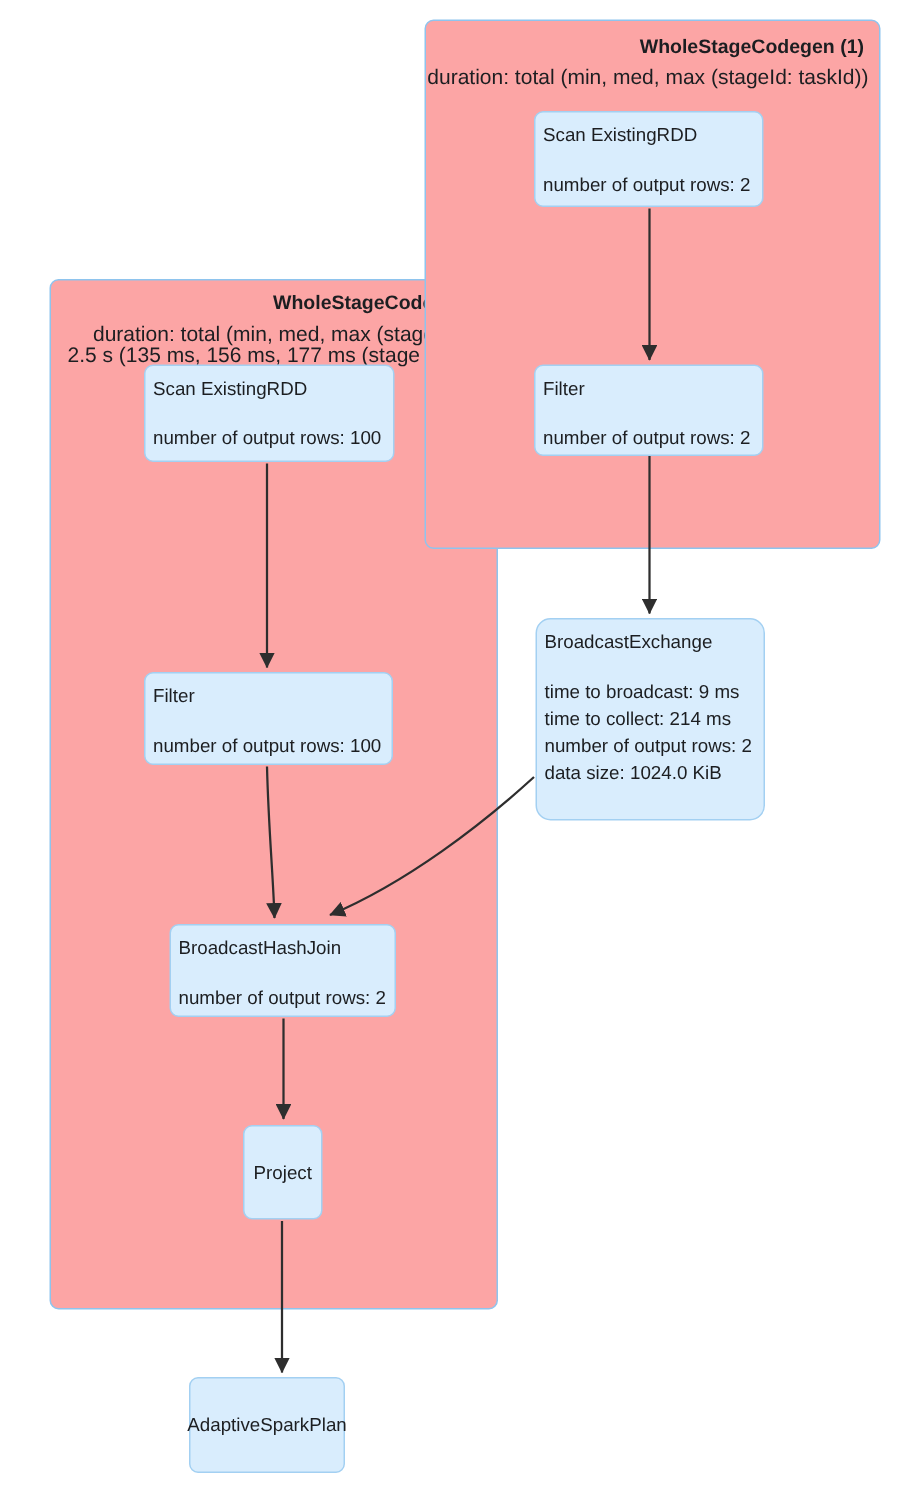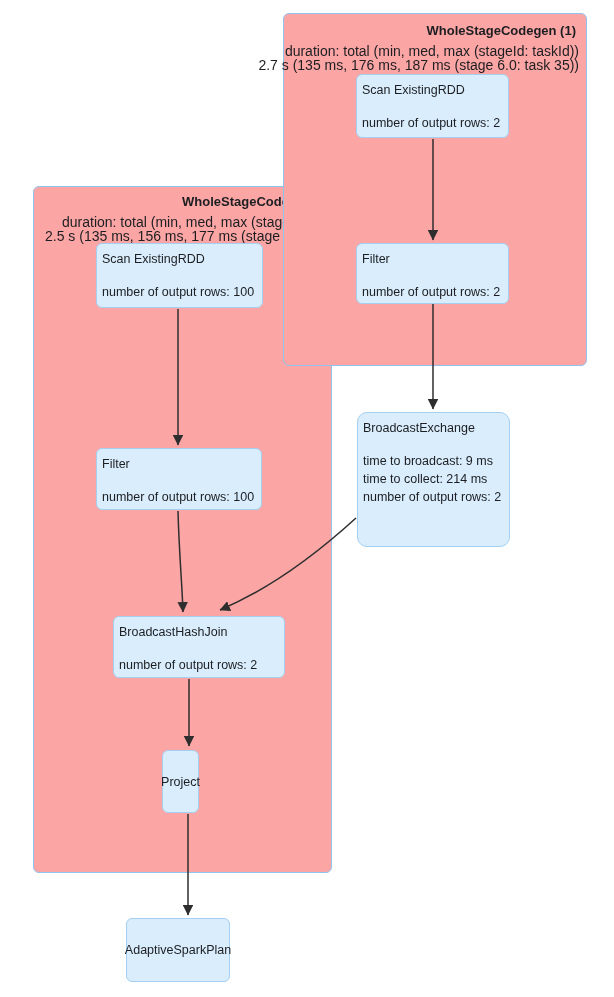--- a/index.html
+++ b/index.html
@@ -31,43 +31,42 @@
   }
   .node-title{font-weight:normal;margin-bottom:15px;line-height:18px;}
   .node-metrics div{line-height:18px;}
   .node.center{display:flex;align-items:center;justify-content:center;padding:0;}
   .node.center .node-title{margin:0;}
   #n-scan1  {left:356px;top:74px; width:153px;height:64px;}
   #n-filter1{left:356px;top:243px;width:153px;height:61px;}
   #n-scan2  {left:96px; top:243px;width:167px;height:65px;}
   #n-filter2{left:96px; top:448px;width:166px;height:62px;}
   #n-bx     {left:357px;top:412px;width:153px;height:135px;border-radius:10px;}
-  #n-bhj    {left:113px;top:616px;width:172px;height:62px;}
-  #n-project{left:162px;top:750px;width:37px; height:63px;}
+  #n-bhj    {left:113px;top:616px;width:151px;height:62px;}
+  #n-project{left:162px;top:750px;width:53px; height:63px;}
   #n-asp    {left:126px;top:918px;width:104px;height:64px;}
   .edges{position:absolute;left:0;top:0;z-index:5;pointer-events:none;}
 </style>
 </head>
 <body>
 
 <div class="canvas">
 
   <div class="cluster" id="cluster2">
     <div class="cluster-title">WholeStageCodegen (2)</div>
     <div class="cluster-dur">
       <div class="dl1">duration: total (min, med, max (stageId: taskId))</div>
       <div class="dl2">2.5 s (135 ms, 156 ms, 177 ms (stage 7.0: task 43))</div>
     </div>
   </div>
 
   <div class="cluster" id="cluster1">
     <div class="cluster-title">WholeStageCodegen (1)</div>
     <div class="cluster-dur">
       <div class="dl1">duration: total (min, med, max (stageId: taskId))</div>
-      <div class="dl2">2.7 s (135 ms, 176 ms, 187 ms (stage 6.0: task 35))</div>
     </div>
   </div>
 
   <div class="node" id="n-scan1">
     <div class="node-title">Scan ExistingRDD</div>
     <div class="node-metrics">
       <div>number of output rows: 2</div>
     </div>
   </div>
 
@@ -91,20 +90,21 @@
       <div>number of output rows: 100</div>
     </div>
   </div>
 
   <div class="node" id="n-bx">
     <div class="node-title">BroadcastExchange</div>
     <div class="node-metrics">
       <div>time to broadcast: 9 ms</div>
       <div>time to collect: 214 ms</div>
       <div>number of output rows: 2</div>
+      <div>data size: 1024.0 KiB</div>
     </div>
   </div>
 
   <div class="node" id="n-bhj">
     <div class="node-title">BroadcastHashJoin</div>
     <div class="node-metrics">
       <div>number of output rows: 2</div>
     </div>
   </div>
 

